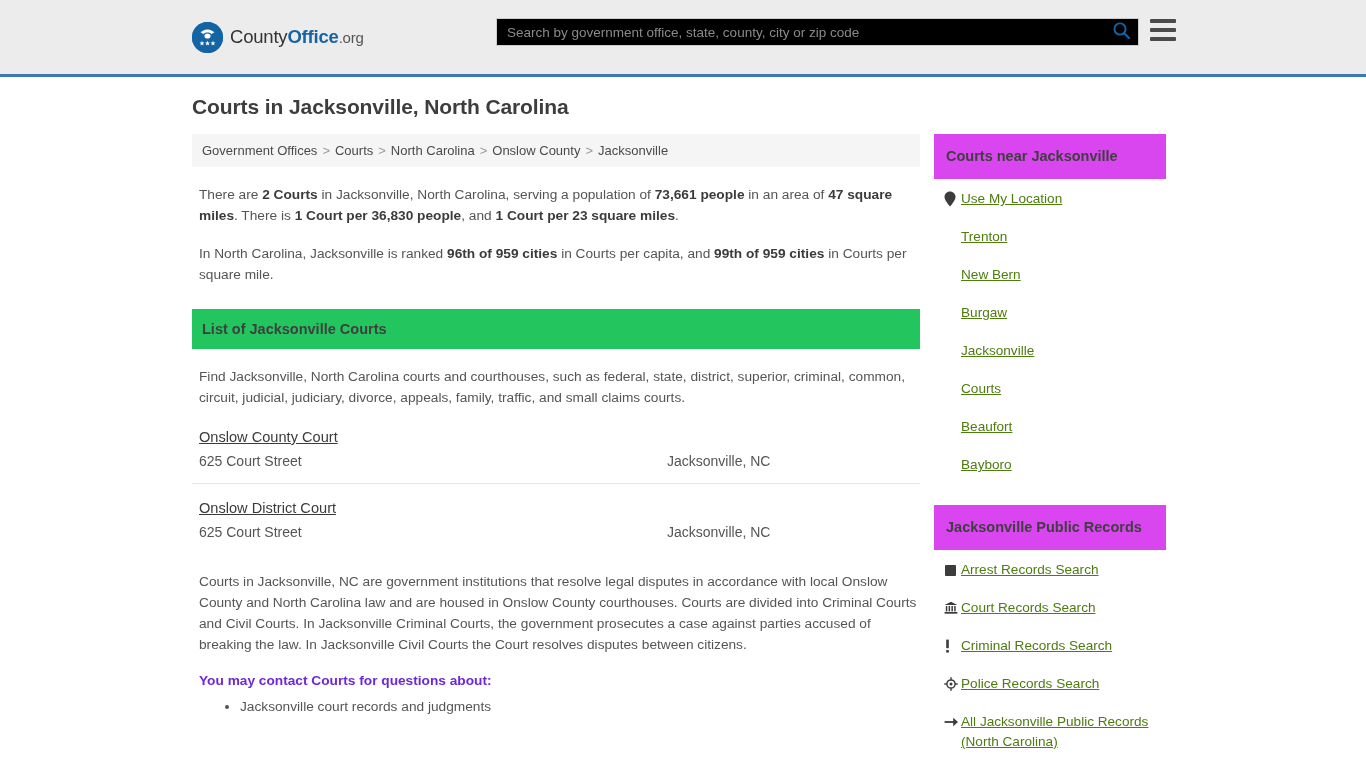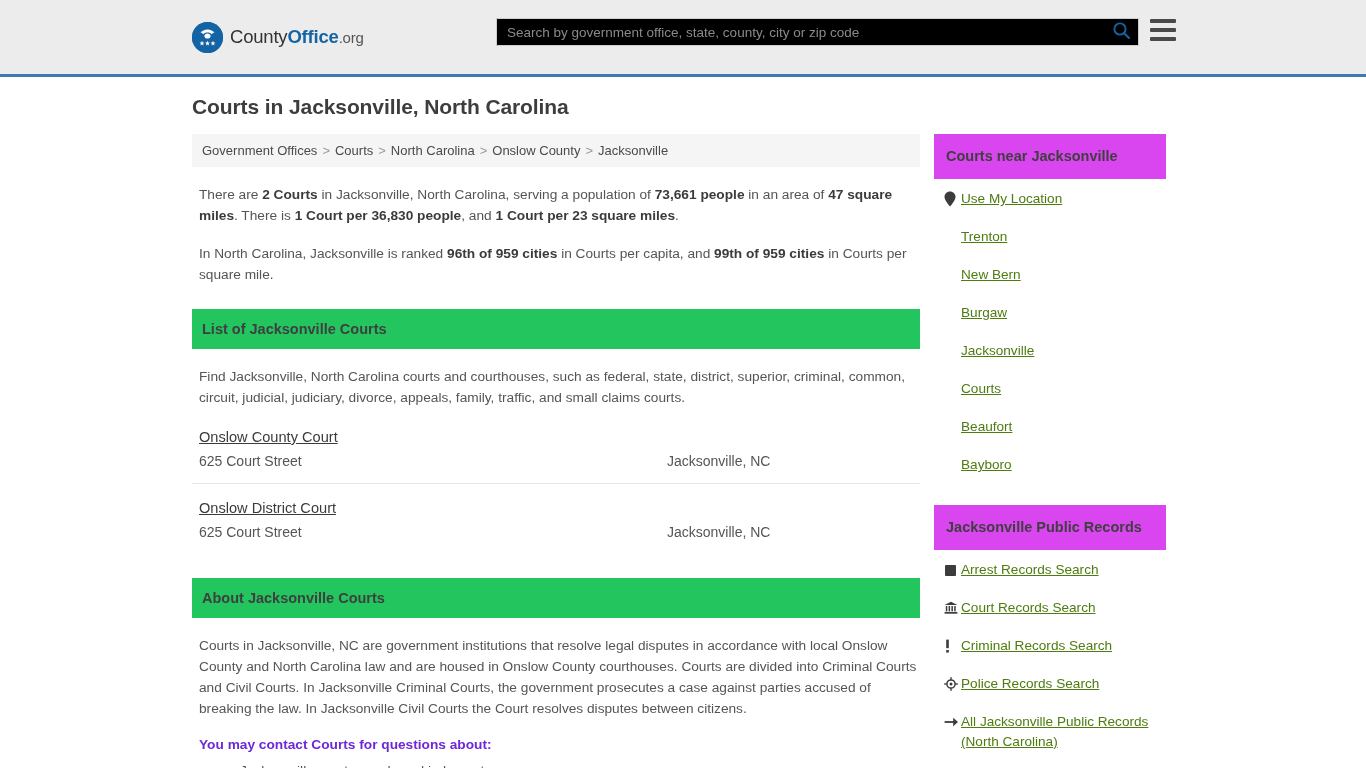--- a/index.html
+++ b/index.html
@@ -279,21 +279,20 @@
           <div class="court-row"><a class="court-name" href="#">Onslow County Court</a><div class="court-meta">
               <div class="court-addr">625 Court Street</div>
               <div class="court-city">Jacksonville, NC</div>
             </div></div>
           <div class="court-row"><a class="court-name" href="#">Onslow District Court</a><div class="court-meta">
               <div class="court-addr">625 Court Street</div>
               <div class="court-city">Jacksonville, NC</div>
             </div></div>
         </div>
 
-      <div class="sec-head">About Jacksonville Courts</div>
       <p class="sec-body">Courts in Jacksonville, NC are government institutions that resolve legal disputes in accordance with local Onslow County and North Carolina law and are housed in Onslow County courthouses. Courts are divided into Criminal Courts and Civil Courts. In Jacksonville Criminal Courts, the government prosecutes a case against parties accused of breaking the law. In Jacksonville Civil Courts the Court resolves disputes between citizens.</p>
       <p class="contact-head">You may contact Courts for questions about:</p>
       <ul class="contact-list" id="contact-list">
           <li>Jacksonville court records and judgments</li>
         </ul>
     </div>
 
     <aside class="side-col">
 
       <div class="side-head">Courts near Jacksonville</div>

